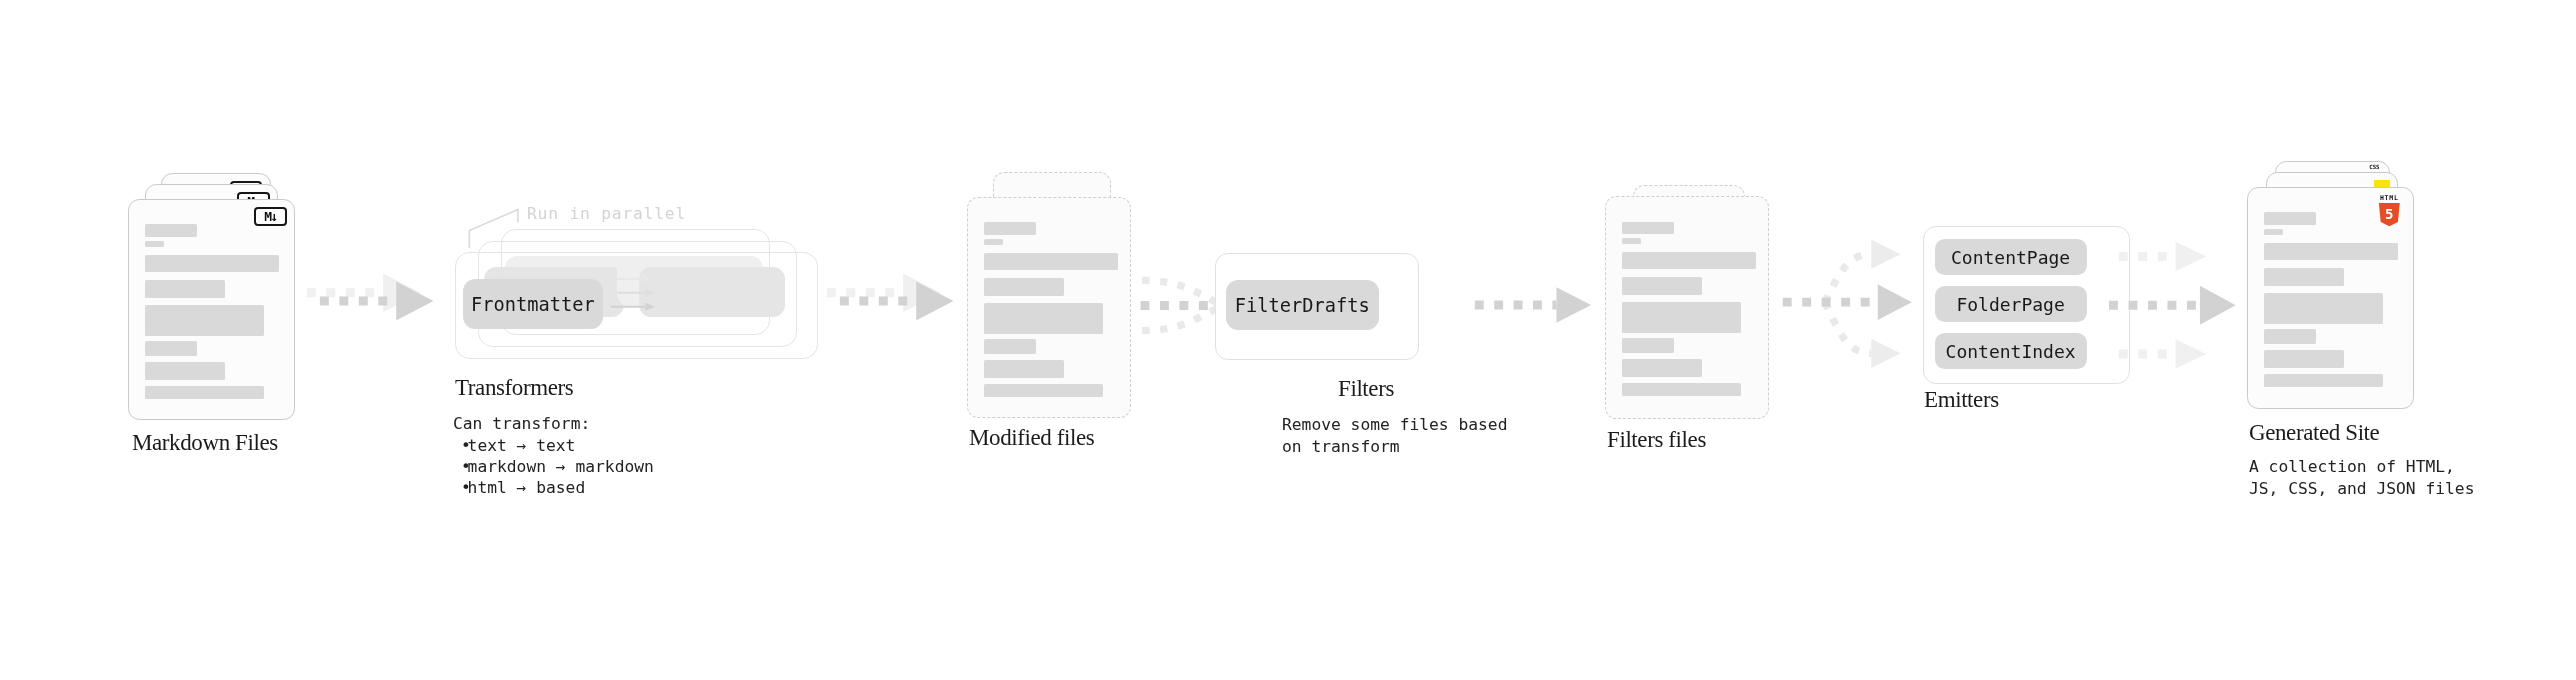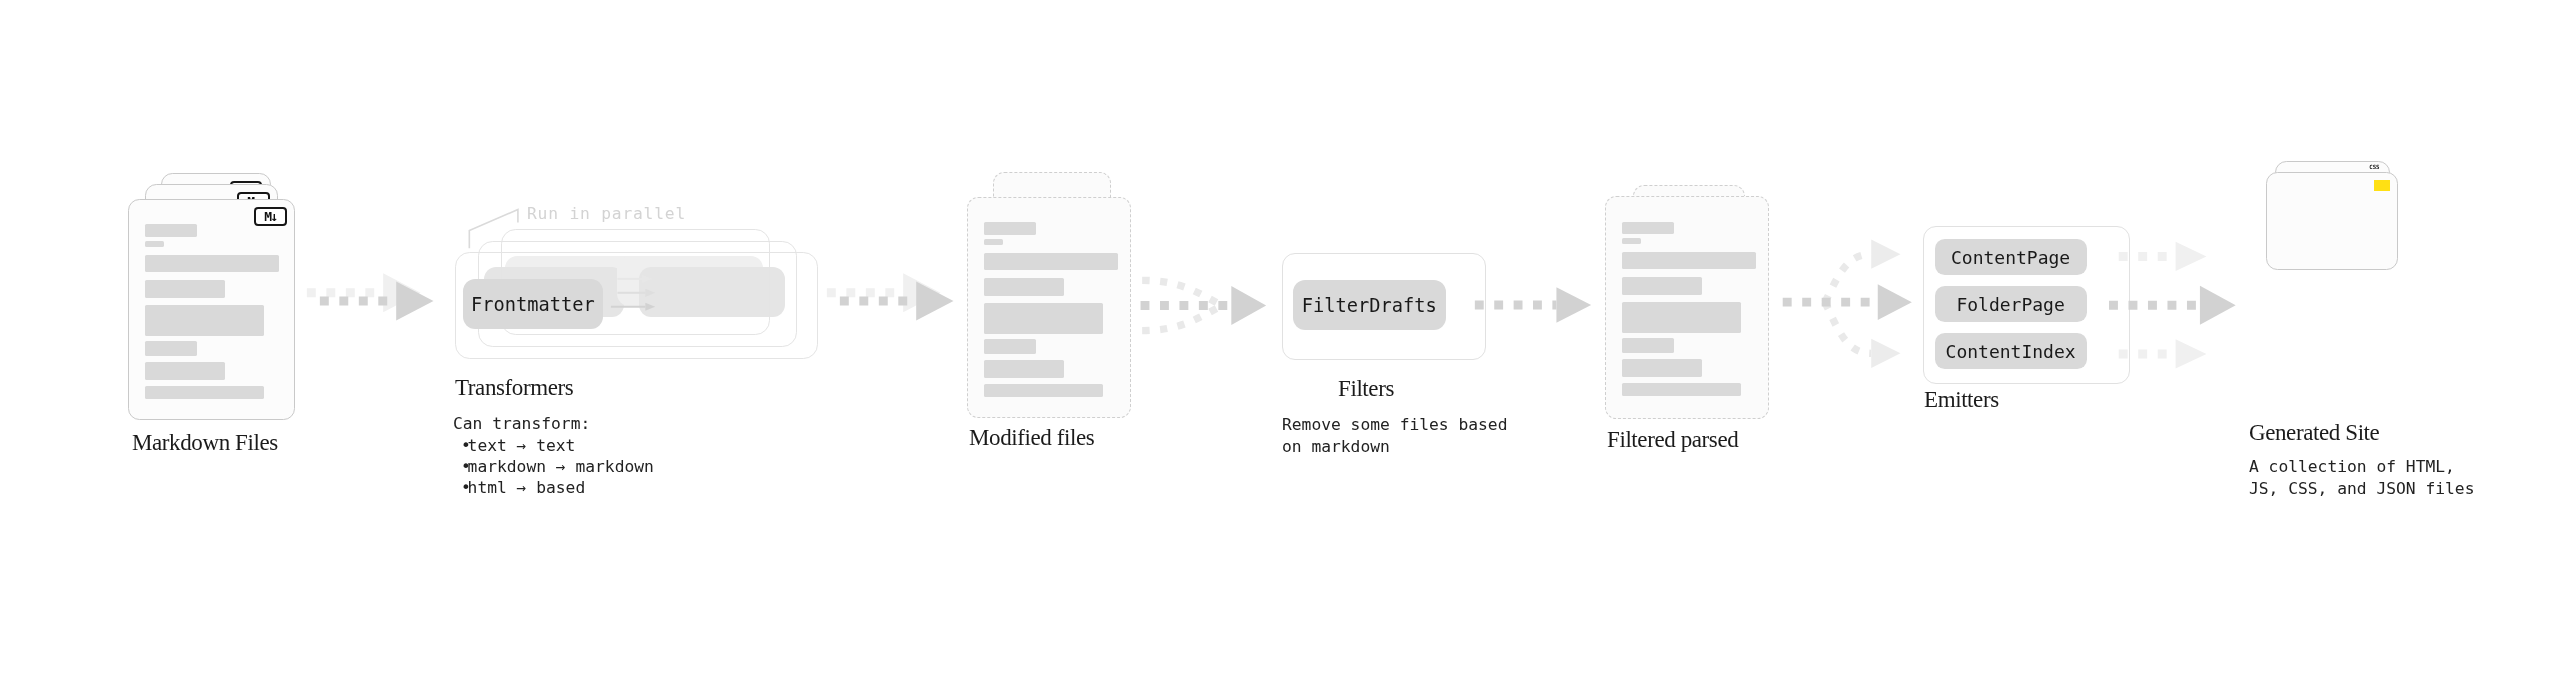--- a/index.html
+++ b/index.html
@@ -168,50 +168,50 @@
   </div>
   <div class="stage-label" style="left:969px;top:425px">Modified files</div>
 
   <svg class="abs" style="left:1138px;top:269px" width="138" height="77" viewBox="0 0 170 95">
     <path class="dash-curve" d="M5,14 C50,14 72,28 98,42"></path>
     <path class="dash-curve" d="M5,76 C50,76 72,62 98,48"></path>
     <line class="dash" x1="3" y1="45" x2="115" y2="45"></line>
     <path class="head" d="M115,21 L158,45 L115,69 Z"></path>
   </svg>
 
-  <div class="panel" style="left:1282px;top:253px;width:204px;height:107px">
+  <div class="panel" style="left:1215px;top:253px;width:204px;height:107px">
     <div class="pill" style="left:9.8px;top:26px;width:153px;height:50px">
       <span>FilterDrafts</span>
     </div>
   </div>
   <div class="stage-label" style="left:1338px;top:376px">Filters</div>
   <div class="caption" style="left:1282px;top:414px">
     <div>Remove some files based</div>
-    <div>on markdown</div>
+    <div>on transform</div>
   </div>
 
   <svg class="abs" style="left:1472px;top:284px" width="122" height="42" viewBox="0 0 150 52">
     <line class="dash" x1="3" y1="26" x2="104" y2="26"></line>
     <path class="head" d="M104,4 L147,26 L104,48 Z"></path>
   </svg>
 
   <div class="abs" style="left:1605px;top:185px;width:164px;height:247px">
     <div class="doc dashed" style="left:28.4px;top:0;width:112px;height:89px"></div>
     <div class="doc dashed" style="left:0;top:11.4px;width:164px;height:223px">
       <i class="bar b1"></i>
         <i class="bar b2"></i>
       <i class="bar b3"></i>
         <i class="bar b4"></i>
       <i class="bar b5"></i>
         <i class="bar b6"></i>
       <i class="bar b7"></i>
         <i class="bar b8"></i>
     </div>
   </div>
-  <div class="stage-label" style="left:1607px;top:427px">Filtered parsed</div>
+  <div class="stage-label" style="left:1607px;top:427px">Filters files</div>
 
   <svg class="abs" style="left:1780px;top:238px" width="137" height="134" viewBox="0 0 168 165">
     <path class="dash-curve" d="M55,79 C72,45 82,20 112,20"></path>
     <path class="head-fan" d="M112,2 L148,20 L112,38 Z"></path>
     <path class="dash-curve" d="M55,79 C72,115 82,142 112,142"></path>
     <path class="head-fan" d="M112,124 L148,142 L112,160 Z"></path>
     <line class="dash" x1="3" y1="79" x2="120" y2="79"></line>
     <path class="head" d="M120,57 L162,79 L120,101 Z"></path>
   </svg>
 
@@ -240,20 +240,36 @@
   <div class="abs" style="left:2247px;top:161px;width:167px;height:249px">
     <div class="doc" style="left:28.4px;top:0;width:115px;height:89px">
       <div class="css-badge">
         <div class="css-word">CSS</div>
         <div class="css-bar"></div>
       </div>
     </div>
     <div class="doc" style="left:18.7px;top:11.4px;width:132px;height:98px">
       <div class="js-badge"></div>
     </div>
+    <div class="doc" style="left:0;top:26px;width:167px;height:222px">
+      <div class="html5-badge">
+        <div class="html5-word">HTML</div>
+        <div class="html5-shield">
+            <span>5</span>
+          </div>
+      </div>
+      <i class="bar b1"></i>
+        <i class="bar b2"></i>
+      <i class="bar b3"></i>
+        <i class="bar b4"></i>
+      <i class="bar b5"></i>
+        <i class="bar b6"></i>
+      <i class="bar b7"></i>
+        <i class="bar b8"></i>
+    </div>
   </div>
   <div class="stage-label" style="left:2249px;top:420px">Generated Site</div>
   <div class="caption" style="left:2249px;top:456px">
     <div>A collection of HTML,</div>
     <div>JS, CSS, and JSON files</div>
   </div>
 
 </div>
 
 

